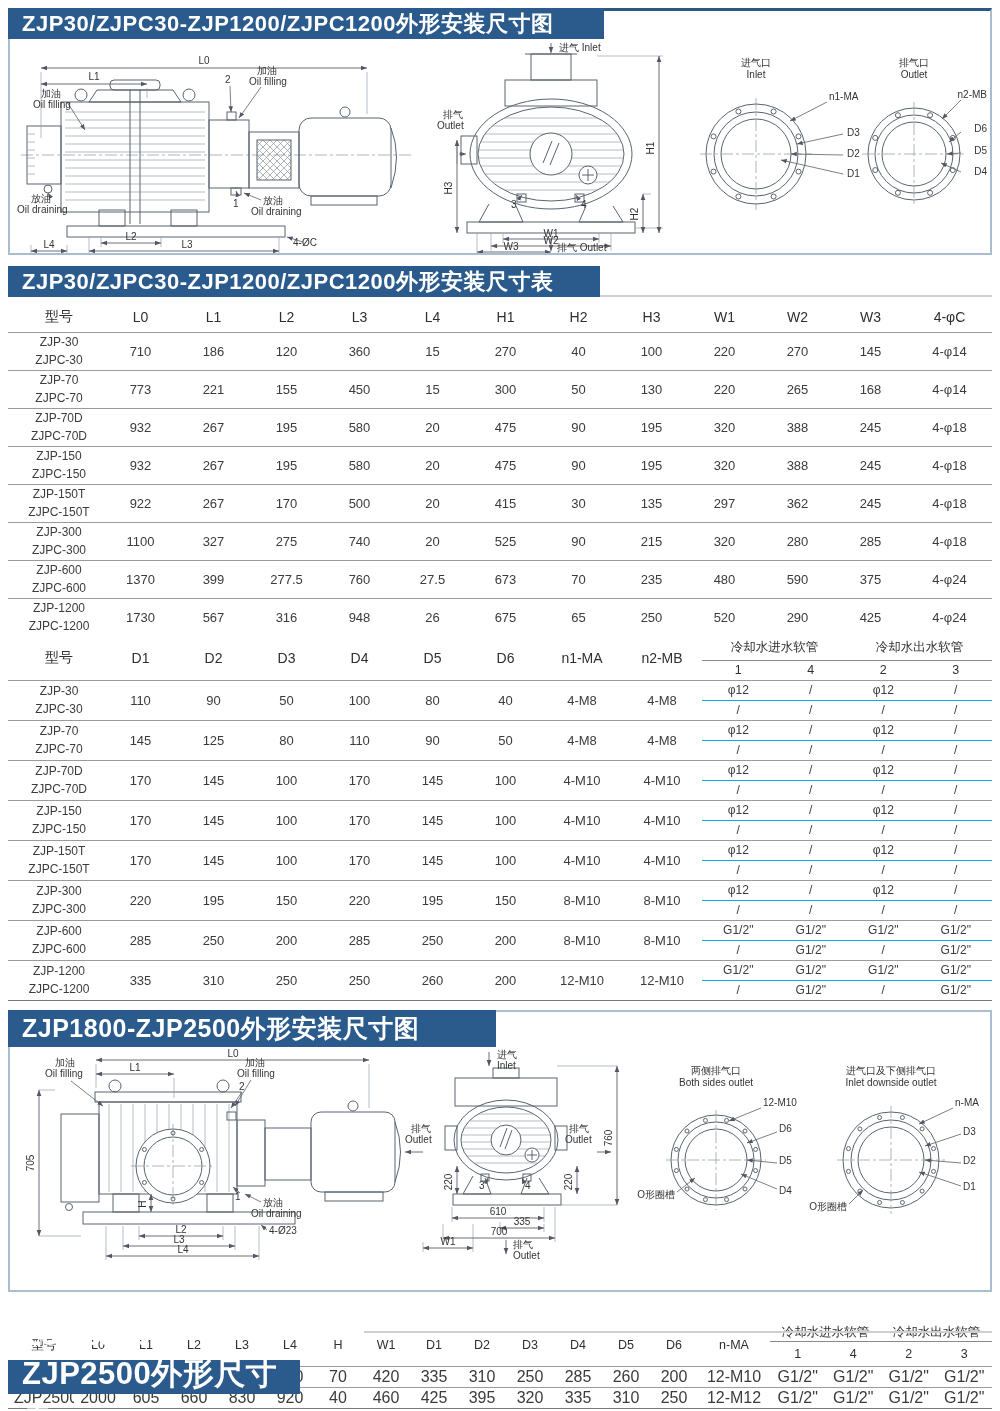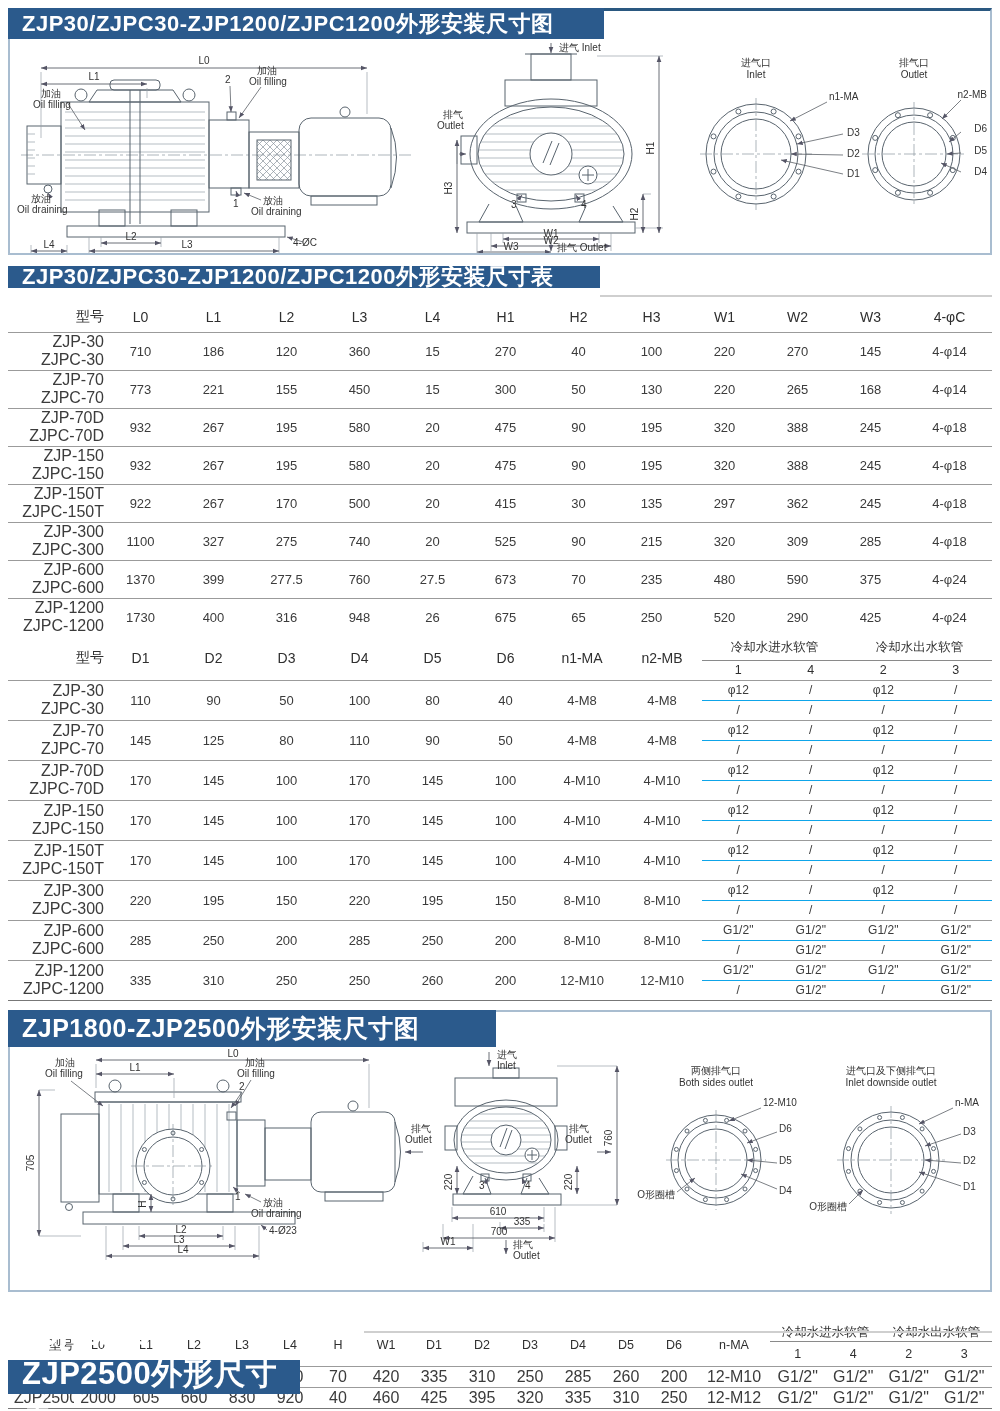--- a/index.html
+++ b/index.html
@@ -7,22 +7,22 @@
   .banner{position:absolute;background:#2b5a8c;color:#fff;font-weight:bold;display:flex;align-items:center;padding:4px 14px;box-sizing:border-box;letter-spacing:.5px;z-index:5;font-style:normal}
   .banner-line{position:absolute;height:2px;background:#cfcfcf;z-index:1}
   .dbox{position:absolute;border:2px solid #a9bdd0;background:#fff;box-sizing:border-box}
   .dbox.first{border-top:3px solid #2a5880}
   .diag{position:absolute}
   table{border-collapse:collapse;table-layout:fixed;position:absolute;background:#fff;border-bottom:1px solid #777}
   th,td{padding:0;text-align:center;font-weight:normal;overflow:hidden;white-space:nowrap}
   thead th{font-size:14px;color:#2f2f2f}
   tbody tr{border-top:1px solid #9b9b9b}
   thead{border-bottom:1px solid #7d7d7d}
-  td.model,th.model{text-align:right;padding-left:6px}
-  td.model div{font-size:16px;line-height:18px}
+  td.model,th.model{text-align:center;padding-left:6px}
+  td.model div{font-size:12px;line-height:18px}
   .t1a tbody tr{height:38px}
   .t1a tbody td{font-size:13px}
   .t1a thead tr{height:30px}
   .t1b thead tr.h1r{height:24px}
   .t1b thead tr.h2r{height:20px}
   .t1b thead tr.h2r th{font-size:12.5px}
   .t1b tbody tr{height:39px}
   .t1b tbody td{font-size:13px}
   th.grp{font-size:12.5px;border-bottom:1px solid #8a8a8a}
   td.hoses{padding:0}
@@ -221,21 +221,21 @@
   <g>
     <text class="mid" x="903" y="24">排气口</text>
     <text class="mid" x="903" y="36">Outlet</text>
     <text class="end" x="976" y="56">n2-MB</text>
     <text class="end" x="976" y="90">D6</text>
     <text class="end" x="976" y="112">D5</text>
     <text class="end" x="976" y="133">D4</text>
   </g>
 </svg>
 
-<div class="banner" style="left:8px;top:266px;width:592px;height:22px;font-size:22px">
+<div class="banner" style="left:8px;top:266px;width:592px;height:31px;font-size:22px">
     <span>ZJP30/ZJPC30-ZJP1200/ZJPC1200外形安装尺寸表</span>
   </div>
 <div class="banner-line" style="left:600px;top:295px;width:392px"></div>
 
 <table class="t1a" style="left:8px;top:302px;width:984px">
   <colgroup>
       <col style="width:96px">
       <col span="11" style="width:73px">
       <col style="width:85px">
     </colgroup>
@@ -360,21 +360,21 @@
         </td>
         <td>1100</td>
         <td>327</td>
         <td>275</td>
         <td>740</td>
         <td>20</td>
         <td>525</td>
         <td>90</td>
         <td>215</td>
         <td>320</td>
-        <td>309</td>
+        <td>280</td>
         <td>285</td>
         <td>4-φ18</td>
       </tr>
 
       <tr>
         <td class="model">
           <div>ZJP-600</div>
           <div>ZJPC-600</div>
         </td>
         <td>1370</td>
@@ -390,21 +390,21 @@
         <td>375</td>
         <td>4-φ24</td>
       </tr>
 
       <tr>
         <td class="model">
           <div>ZJP-1200</div>
           <div>ZJPC-1200</div>
         </td>
         <td>1730</td>
-        <td>400</td>
+        <td>567</td>
         <td>316</td>
         <td>948</td>
         <td>26</td>
         <td>675</td>
         <td>65</td>
         <td>250</td>
         <td>520</td>
         <td>290</td>
         <td>425</td>
         <td>4-φ24</td>

